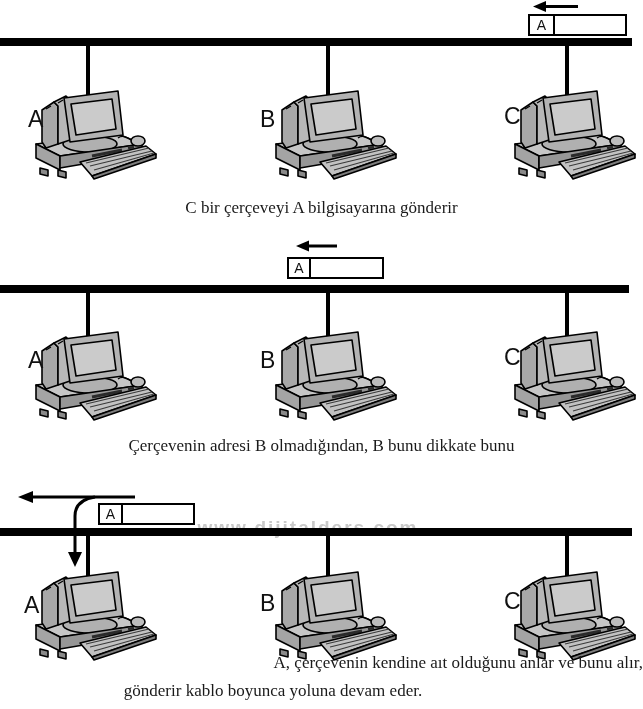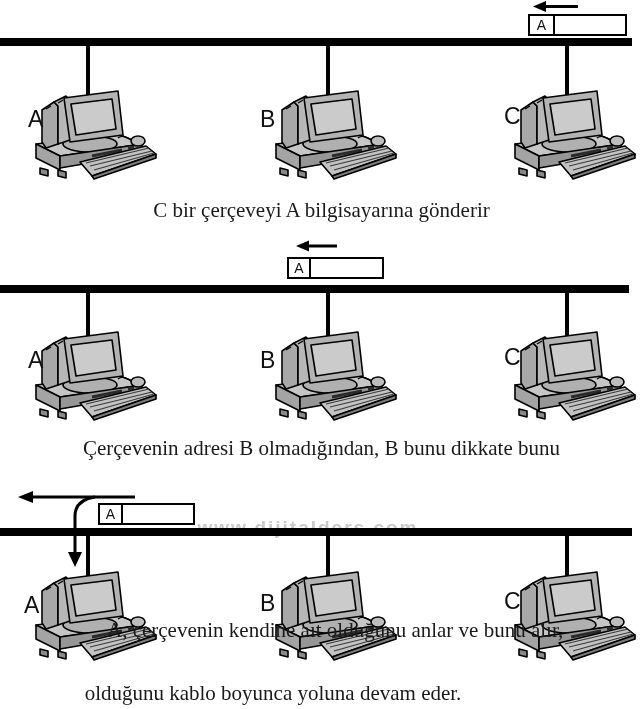--- a/index.html
+++ b/index.html
@@ -7,21 +7,21 @@
           font-family:"Liberation Sans",sans-serif;}
   .bus{position:absolute;left:0;height:8px;background:#000;}
   .drop{position:absolute;width:4px;background:#000;}
   .pc{position:absolute;width:130px;height:96px;}
   .station-label{position:absolute;font-family:"Liberation Sans",sans-serif;font-size:23px;color:#111;}
   .frame{position:absolute;height:18px;background:#fff;border:2px solid #000;display:flex;}
   .frame-cell{height:18px;border-right:2px solid #000;text-align:center;
               font-size:14px;line-height:18px;color:#111;}
   .arrow-svg{position:absolute;}
   .caption{position:absolute;width:100%;text-align:center;
-           font-family:"Liberation Serif",serif;font-size:21px;color:#1a1a1a;z-index:4;}
+           font-family:"Liberation Serif",serif;font-size:17px;color:#1a1a1a;z-index:4;}
   .caption.narrow{width:auto;}
   .wm{position:absolute;left:168px;top:517px;width:280px;text-align:center;z-index:1;
       font-family:"Liberation Sans",sans-serif;font-weight:bold;font-size:19px;
       letter-spacing:2px;color:#c9c9c9;}
   .z2{z-index:2;}
 </style>
 </head>
 <body>
 
 <div id="canvas">
@@ -144,16 +144,16 @@
       <use href="#pc-sym" xlink:href="#pc-sym"></use>
     </svg>
   <svg class="pc z2" style="left:509px;top:565px">
       <use href="#pc-sym" xlink:href="#pc-sym"></use>
     </svg>
 
   <div class="station-label z2" style="left:24px;top:592px">A</div>
   <div class="station-label z2" style="left:260px;top:590px">B</div>
   <div class="station-label z2" style="left:504px;top:588px">C</div>
 
-  <div class="caption narrow" style="left:107px;top:618px;width:536px;text-align:left">A, çerçevenin kendine aıt olduğunu anlar ve bunu alır,</div>
-  <div class="caption narrow" style="left:0px;top:681px;width:546px;text-align:center">olduğunu kablo boyunca yoluna devam eder.</div>
+  <div class="caption narrow" style="left:107px;top:653px;width:536px;text-align:right">A, çerçevenin kendine aıt olduğunu anlar ve bunu alır,</div>
+  <div class="caption narrow" style="left:0px;top:681px;width:546px;text-align:center">gönderir kablo boyunca yoluna devam eder.</div>
 
 </div>
 
 </body></html>

